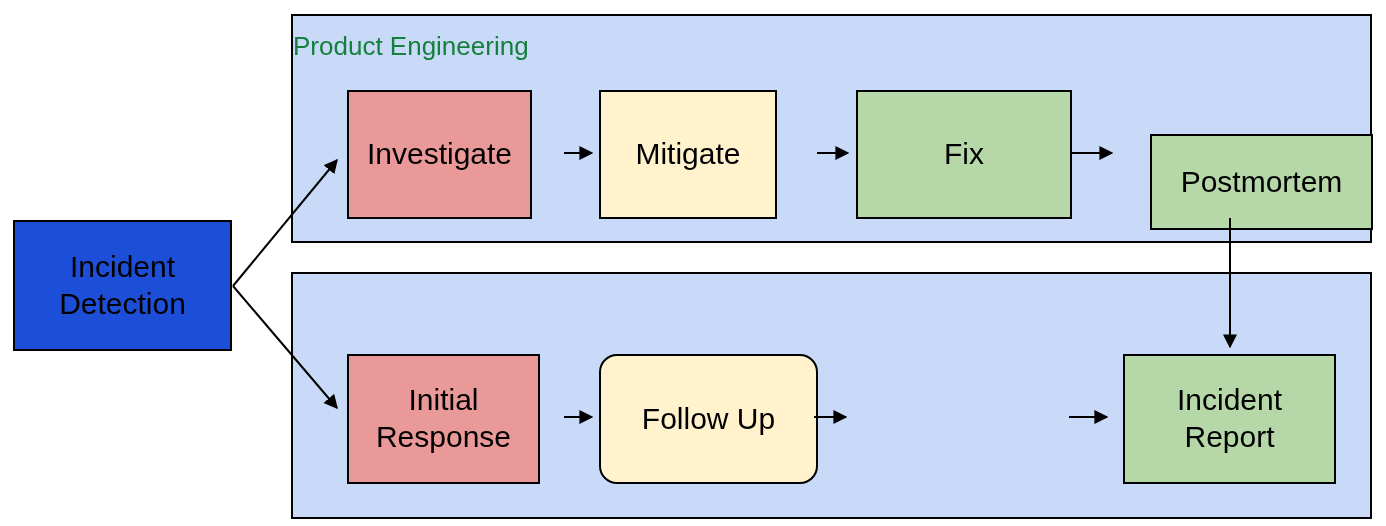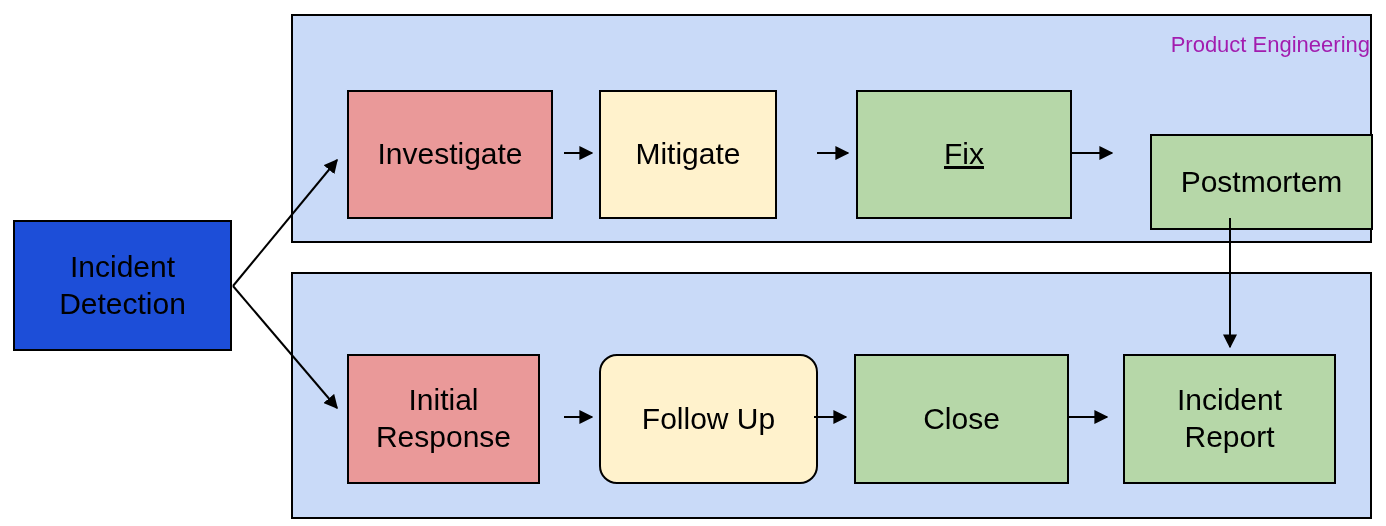--- a/index.html
+++ b/index.html
@@ -15,47 +15,47 @@
   }
   .group {
     position: absolute;
     border: 2px solid #000000;
     box-sizing: border-box;
   }
   .group-title {
     position: absolute;
     left: 0;
     right: 0;
-    text-align: right;
-    font-size: 22px;
+    text-align: left;
+    font-size: 26px;
     line-height: 1.15;
-    color: #a21caf;
+    color: #15803d;
   }
   .node {
     position: absolute;
     border: 2px solid #000000;
     box-sizing: border-box;
     display: flex;
     align-items: center;
     justify-content: center;
     text-align: center;
     font-size: 30px;
     line-height: 1.22;
     padding: 0 12px;
     color: #000000;
   }
   
   #node-incident-detection { left: 13px;  top: 220px; width: 219px; height: 131px; }
 
   
   #group-product-engineering { left: 291px; top: 14px;  width: 1081px; height: 229px; }
   #group-product-engineering .group-title { top: 16px; }
-  #node-investigate { left: 54px;  top: 74px; width: 206px; height: 129px; }
+  #node-investigate { left: 54px;  top: 74px; width: 185px; height: 129px; }
   #node-mitigate    { left: 306px; top: 74px; width: 178px; height: 129px; }
-  #node-fix         { left: 563px; top: 74px; width: 216px; height: 129px; text-decoration: underline; }
+  #node-fix         { left: 563px; top: 74px; width: 216px; height: 129px; }
   #node-postmortem  { left: 857px; top: 74px; width: 223px; height: 96px; margin-top: 44px; }
 
   
   #group-support { left: 291px; top: 272px; width: 1081px; height: 247px; }
   #group-support .group-title { top: 18px; }
   #node-initial-response { left: 54px;  top: 80px; width: 193px; height: 130px; }
   #node-follow-up        { left: 306px; top: 80px; width: 219px; height: 130px; border-radius: 18px; }
   #node-close            { left: 561px; top: 80px; width: 215px; height: 130px; }
   #node-incident-report  { left: 830px; top: 80px; width: 213px; height: 130px; }
 
@@ -80,21 +80,20 @@
     <div class="group-title">Product Engineering</div>
     <div class="node" id="node-investigate" style="background-color: rgb(234, 153, 153);">Investigate</div>
     <div class="node" id="node-mitigate" style="background-color: rgb(255, 242, 204);">Mitigate</div>
     <div class="node" id="node-fix" style="background-color: rgb(182, 215, 168);">Fix</div>
     <div class="node" id="node-postmortem" style="background-color: rgb(182, 215, 168);">Postmortem</div>
   </div>
 
   <div class="group" id="group-support" style="background-color: rgb(201, 218, 248);">
     <div class="node" id="node-initial-response" style="background-color: rgb(234, 153, 153);">Initial Response</div>
     <div class="node" id="node-follow-up" style="background-color: rgb(255, 242, 204);">Follow Up</div>
-    <div class="node" id="node-close" style="background-color: rgb(182, 215, 168);">Close</div>
     <div class="node" id="node-incident-report" style="background-color: rgb(182, 215, 168);">Incident Report</div>
   </div>
 
   <svg class="edges-layer" viewBox="0 0 1386 526" xmlns="http://www.w3.org/2000/svg">
     <defs>
       <marker id="arrow" viewBox="0 0 10 10" refX="9" refY="5" markerWidth="7" markerHeight="7" orient="auto">
         <path d="M0,0 L10,5 L0,10 z" fill="#000000"></path>
       </marker>
     </defs>
     <line x1="233" y1="286" x2="337" y2="160" marker-end="url(#arrow)"></line>

